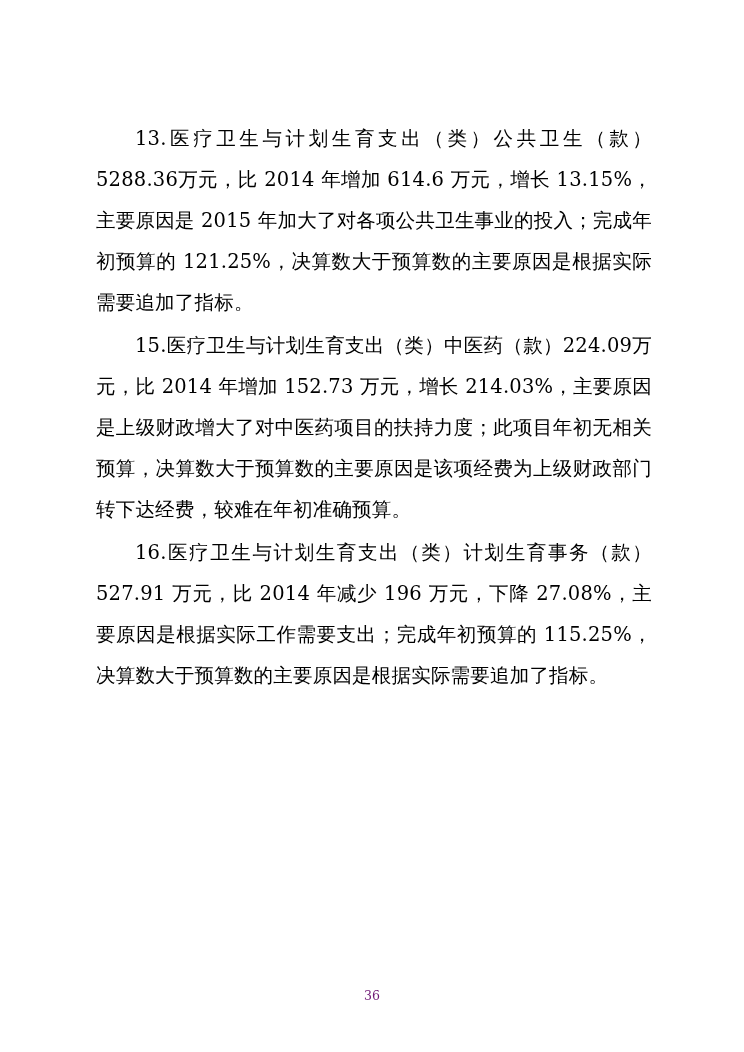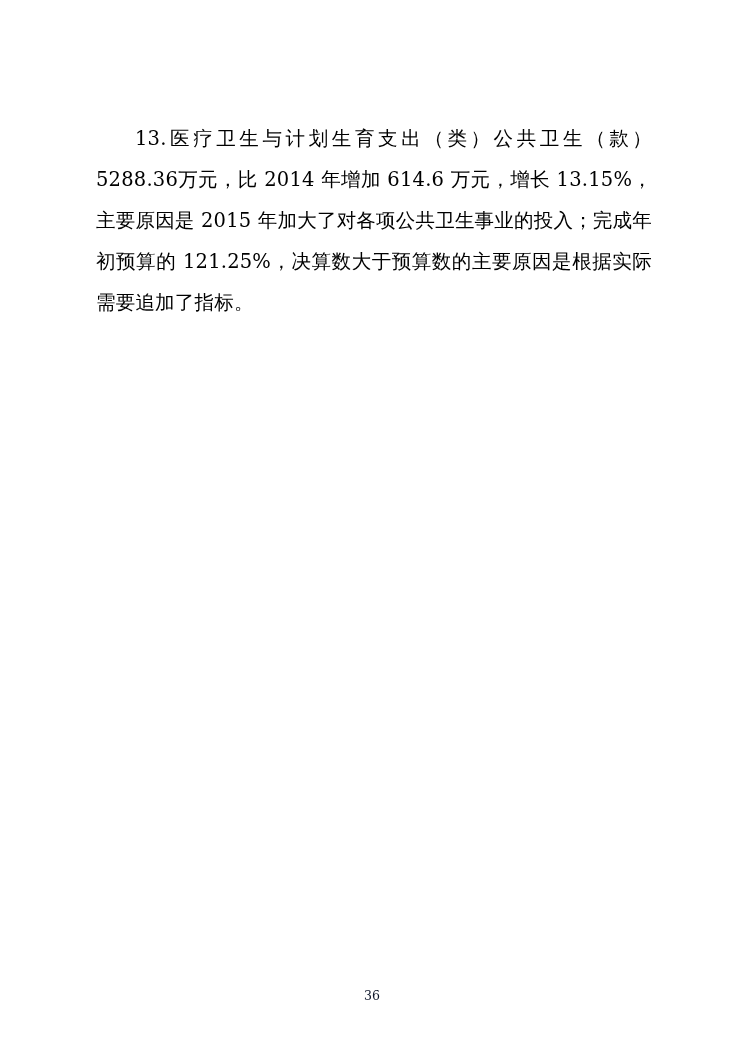--- a/index.html
+++ b/index.html
@@ -38,24 +38,26 @@
     font-family: "DejaVu Serif", "Liberation Serif", serif;
   }
   .page-number {
     position: absolute;
     left: 0;
     right: 0;
     top: 988px;
     text-align: center;
     font-size: 12.5px;
     font-family: "DejaVu Serif", "Liberation Serif", serif;
-    color: #0f172a;
+    color: #701a75;
   }
 </style>
 </head>
 <body>
 
 <div class="page">
   <div class="content">
     <p class="para">13.医疗卫生与计划生育支出（类）公共卫生（款）5288.36万元，比 2014 年增加 614.6 万元，增长 13.15%，主要原因是 2015 年加大了对各项公共卫生事业的投入；完成年初预算的 121.25%，决算数大于预算数的主要原因是根据实际需要追加了指标。</p>
+    <p class="para">15.医疗卫生与计划生育支出（类）中医药（款）224.09万元，比 2014 年增加 152.73 万元，增长 214.03%，主要原因是上级财政增大了对中医药项目的扶持力度；此项目年初无相关预算，决算数大于预算数的主要原因是该项经费为上级财政部门转下达经费，较难在年初准确预算。</p>
+    <p class="para">16.医疗卫生与计划生育支出（类）计划生育事务（款）527.91 万元，比 2014 年减少 196 万元，下降 27.08%，主要原因是根据实际工作需要支出；完成年初预算的 115.25%，决算数大于预算数的主要原因是根据实际需要追加了指标。</p>
   </div>
   <div class="page-number">36</div>
 </div>
 
 </body></html>

